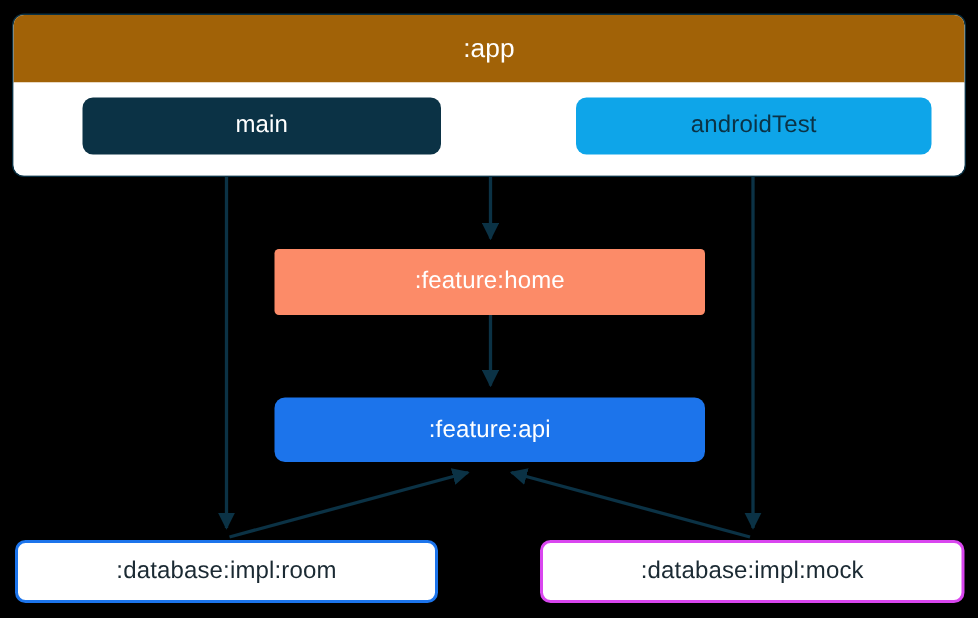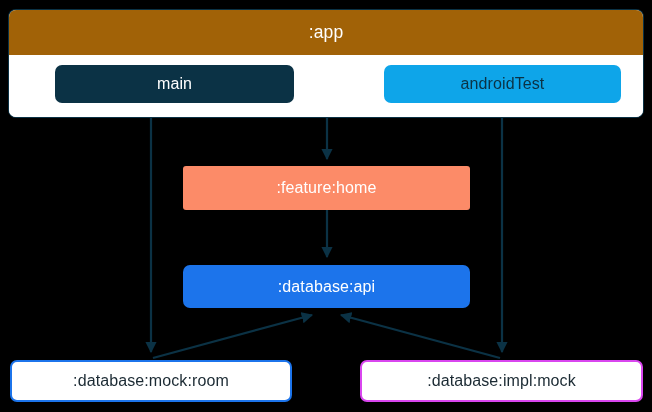--- a/index.html
+++ b/index.html
@@ -174,24 +174,24 @@
         <span>androidTest</span>
       </div>
     </div>
   </div>
 
   <div class="node" id="node-feature-home">
     <span>:feature:home</span>
   </div>
 
   <div class="node" id="node-database-api">
-    <span>:database:api</span>
+    <span>:feature:api</span>
   </div>
 
   <div class="node" id="node-database-impl-room">
-    <span>:database:mock:room</span>
+    <span>:database:impl:room</span>
   </div>
 
   <div class="node" id="node-database-impl-mock">
     <span>:database:impl:mock</span>
   </div>
 
 </div>
 
 </body></html>

